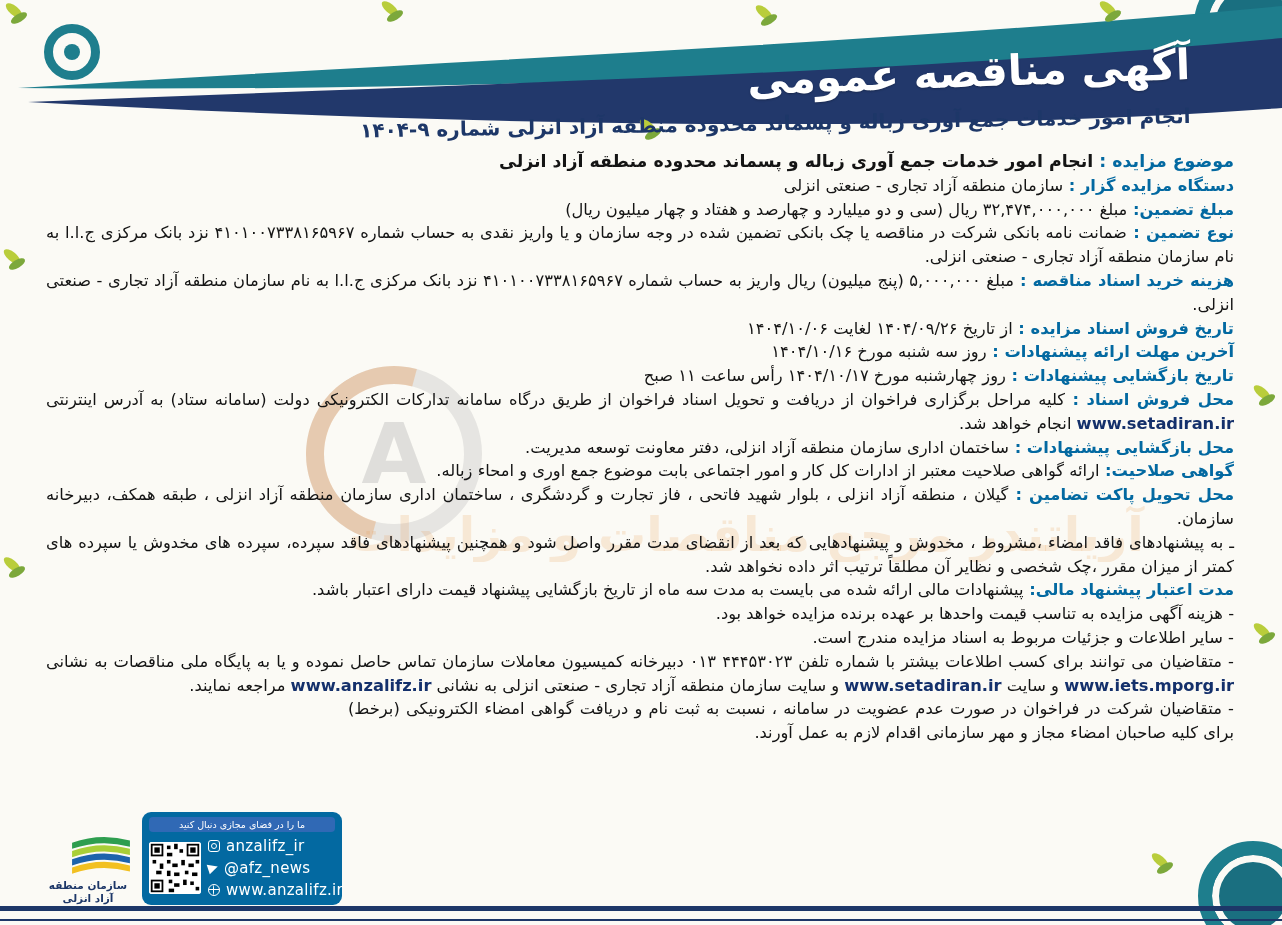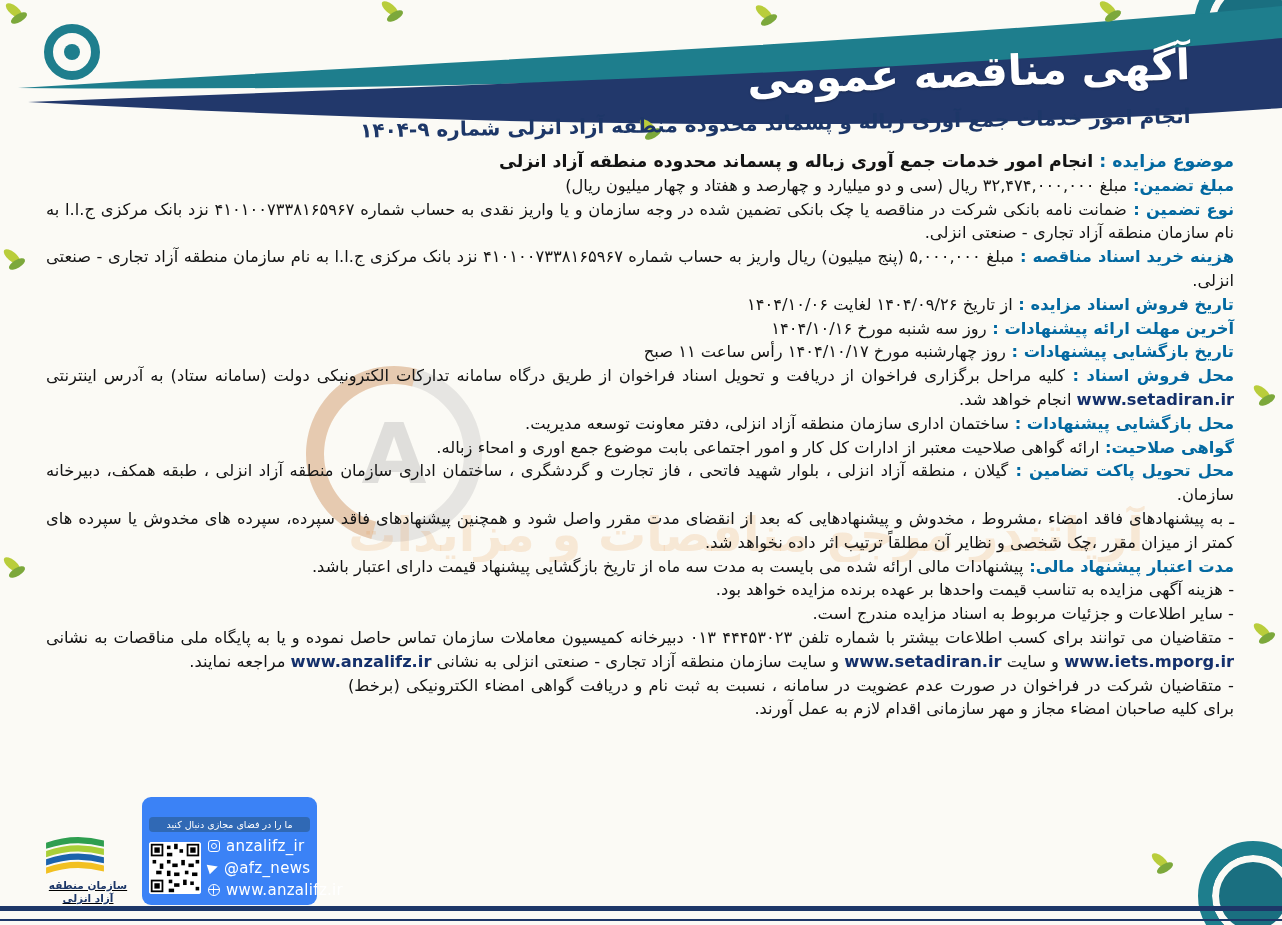--- a/index.html
+++ b/index.html
@@ -64,23 +64,23 @@
   }
   .para{ margin:0; }
   .para .label{ font-weight:bold; color:#0369a1; }
   .para.lead{ font-size:17.4px; font-weight:bold; }
   .para.narrow{ margin-left:302px; }
   .url{ font-weight:bold; color:#14306b; unicode-bidi:embed; }
 
   
   .footerblock{ position:absolute; left:44px; bottom:20px; z-index:3;
     display:flex; direction:ltr; gap:10px; align-items:flex-end;}
-  .org{ width:88px; display:flex; flex-direction:column; align-items:flex-start; gap:3px;text-decoration:underline;}
+  .org{ width:88px; display:flex; flex-direction:column; align-items:flex-end; gap:3px;}
   .orgname{ font-size:10.5px; font-weight:bold; color:#1d3768; text-align:center; line-height:1.25;}
-  .socialbox{ width:175px; background:#3b82f6; border-radius:9px; padding:20px 7px 6px; color:#fff;}
+  .socialbox{ width:200px; background:#0369a1; border-radius:9px; padding:5px 7px 6px; color:#fff;}
   .socialhead{ background:#3069b5; border-radius:4px; font-size:9.5px; text-align:center;
     padding:2px 3px; direction:rtl;}
   .socialrow-wrap{ display:flex; direction:ltr; gap:7px; margin-top:5px; align-items:center;}
   .qr{ width:52px; height:52px; background:#fff; border-radius:3px; flex:0 0 auto;}
   .handles{ display:flex; flex-direction:column; gap:4px;}
   .social-row{ display:flex; align-items:center; gap:6px; direction:ltr;}
   .handle{ font-size:15px; letter-spacing:.3px;}
   .sicon{ width:12px; height:12px; display:inline-block; position:relative; flex:0 0 auto;}
   .instagram-icon{ border:1.5px solid #fff; border-radius:3px;}
   .instagram-icon::after{ content:""; position:absolute; inset:2px; border:1px solid #fff; border-radius:50%;}
@@ -123,20 +123,21 @@
   <h1 class="title">آگهی مناقصه عمومی</h1>
   <div class="subtitle">انجام امور خدمات جمع آوری زباله و پسماند محدوده منطقه آزاد انزلی شماره ۹-۱۴۰۴</div>
 
   <div class="wm-circle">
     <span class="wm-mono">A</span>
   </div>
   <div class="wm-text">آریاتندر مرجع مناقصات و مزایدات</div>
 
   <main class="bodytext">
       <p class="para lead"><b class="label">موضوع مزایده : </b>انجام امور خدمات جمع آوری زباله و پسماند محدوده منطقه آزاد انزلی</p>
+      <p class="para"><b class="label">دستگاه مزایده گزار : </b>سازمان منطقه آزاد تجاری - صنعتی انزلی</p>
       <p class="para"><b class="label">مبلغ تضمین: </b>مبلغ ۳۲,۴۷۴,۰۰۰,۰۰۰ ریال (سی و دو میلیارد و چهارصد و هفتاد و چهار میلیون ریال)</p>
       <p class="para"><b class="label">نوع تضمین : </b>ضمانت نامه بانکی شرکت در مناقصه یا چک بانکی تضمین شده در وجه سازمان و یا واریز نقدی به حساب شماره ۴۱۰۱۰۰۷۳۳۸۱۶۵۹۶۷ نزد بانک مرکزی ج.ا.ا به نام سازمان منطقه آزاد تجاری - صنعتی انزلی.</p>
       <p class="para"><b class="label">هزینه خرید اسناد مناقصه : </b>مبلغ ۵,۰۰۰,۰۰۰ (پنج میلیون) ریال واریز به حساب شماره ۴۱۰۱۰۰۷۳۳۸۱۶۵۹۶۷ نزد بانک مرکزی ج.ا.ا به نام سازمان منطقه آزاد تجاری - صنعتی انزلی.</p>
       <p class="para"><b class="label">تاریخ فروش اسناد مزایده : </b>از تاریخ ۱۴۰۴/۰۹/۲۶ لغایت ۱۴۰۴/۱۰/۰۶</p>
       <p class="para"><b class="label">آخرین مهلت ارائه پیشنهادات : </b>روز سه شنبه مورخ ۱۴۰۴/۱۰/۱۶</p>
       <p class="para"><b class="label">تاریخ بازگشایی پیشنهادات : </b>روز چهارشنبه مورخ ۱۴۰۴/۱۰/۱۷ رأس ساعت ۱۱ صبح</p>
       <p class="para"><b class="label">محل فروش اسناد : </b>کلیه مراحل برگزاری فراخوان از دریافت و تحویل اسناد فراخوان از طریق درگاه سامانه تدارکات الکترونیکی دولت (سامانه ستاد) به آدرس اینترنتی <b class="url" dir="ltr">www.setadiran.ir</b> انجام خواهد شد.</p>
       <p class="para"><b class="label">محل بازگشایی پیشنهادات : </b>ساختمان اداری سازمان منطقه آزاد انزلی، دفتر معاونت توسعه مدیریت.</p>
       <p class="para"><b class="label">گواهی صلاحیت: </b>ارائه گواهی صلاحیت معتبر از ادارات کل کار و امور اجتماعی بابت موضوع جمع اوری و امحاء زباله.</p>
       <p class="para"><b class="label">محل تحویل پاکت تضامین : </b>گیلان ، منطقه آزاد انزلی ، بلوار شهید فاتحی ، فاز تجارت و گردشگری ، ساختمان اداری سازمان منطقه آزاد انزلی ، طبقه همکف، دبیرخانه سازمان.</p>

